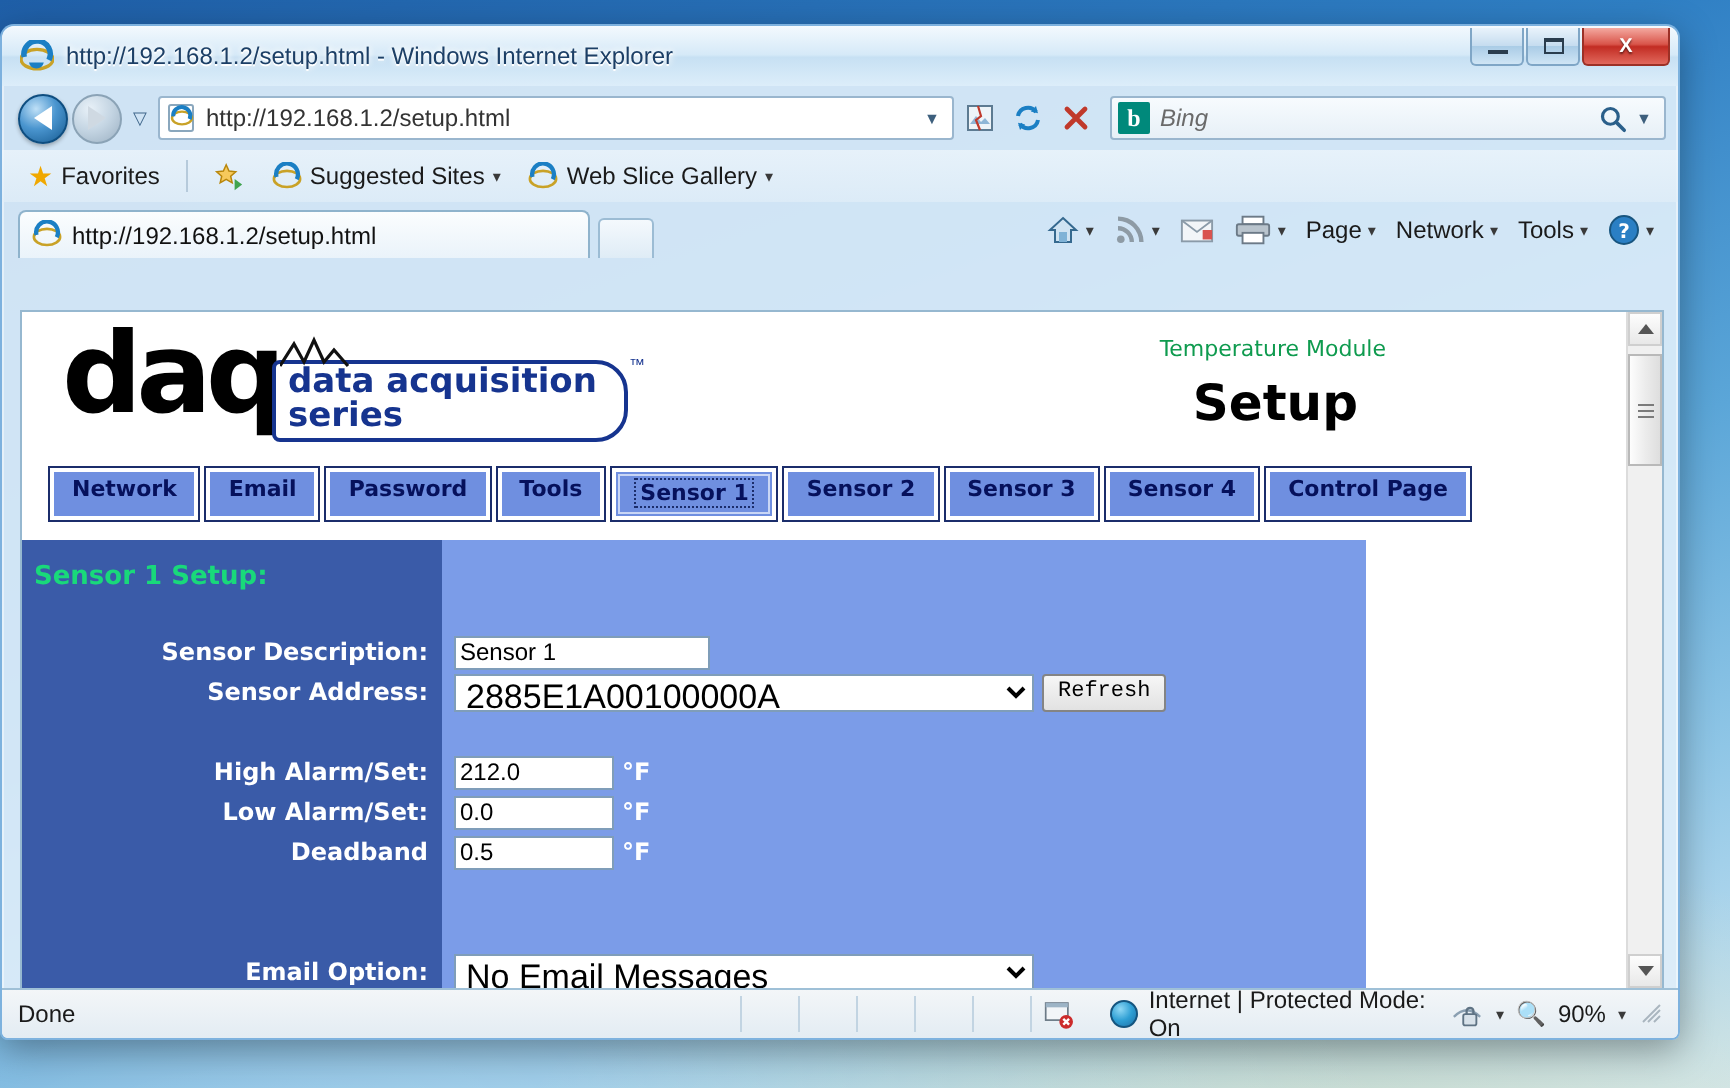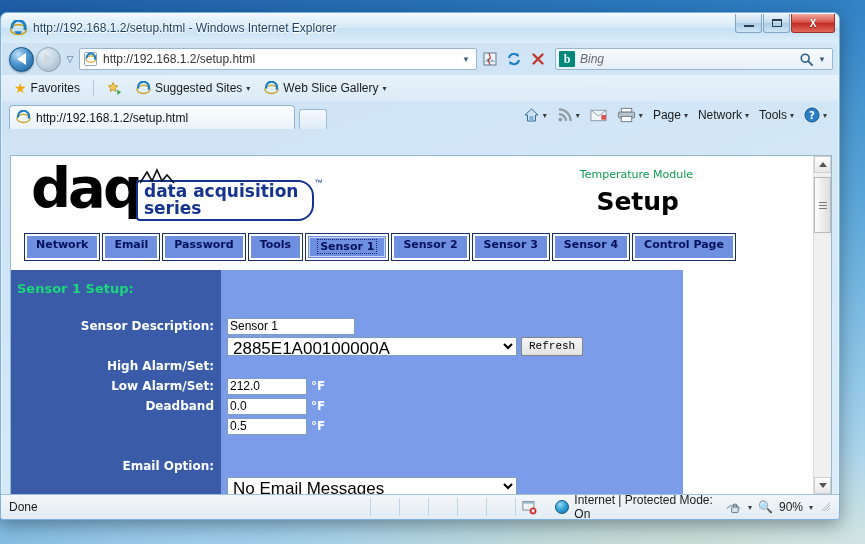--- a/index.html
+++ b/index.html
@@ -672,20 +672,21 @@
         <div class="navtab"><span>Sensor 3</span></div>
         <div class="navtab"><span>Sensor 4</span></div>
         <div class="navtab"><span>Control Page</span></div>
       </div>
 
       <div class="form-area">
         <div class="col-left">
           <div class="sec-title">Sensor 1 Setup:</div>
           <div class="row-spacer"></div>
           <div class="lbl">Sensor Description:</div>
+          <div class="lbl">Sensor Address:</div>
           <div class="row-spacer"></div>
           <div class="lbl">High Alarm/Set:</div>
           <div class="lbl">Low Alarm/Set:</div>
           <div class="lbl">Deadband</div>
           <div class="row-spacer"></div>
           <div class="row-spacer"></div>
           <div class="lbl">Email Option:</div>
 
         </div>
 

